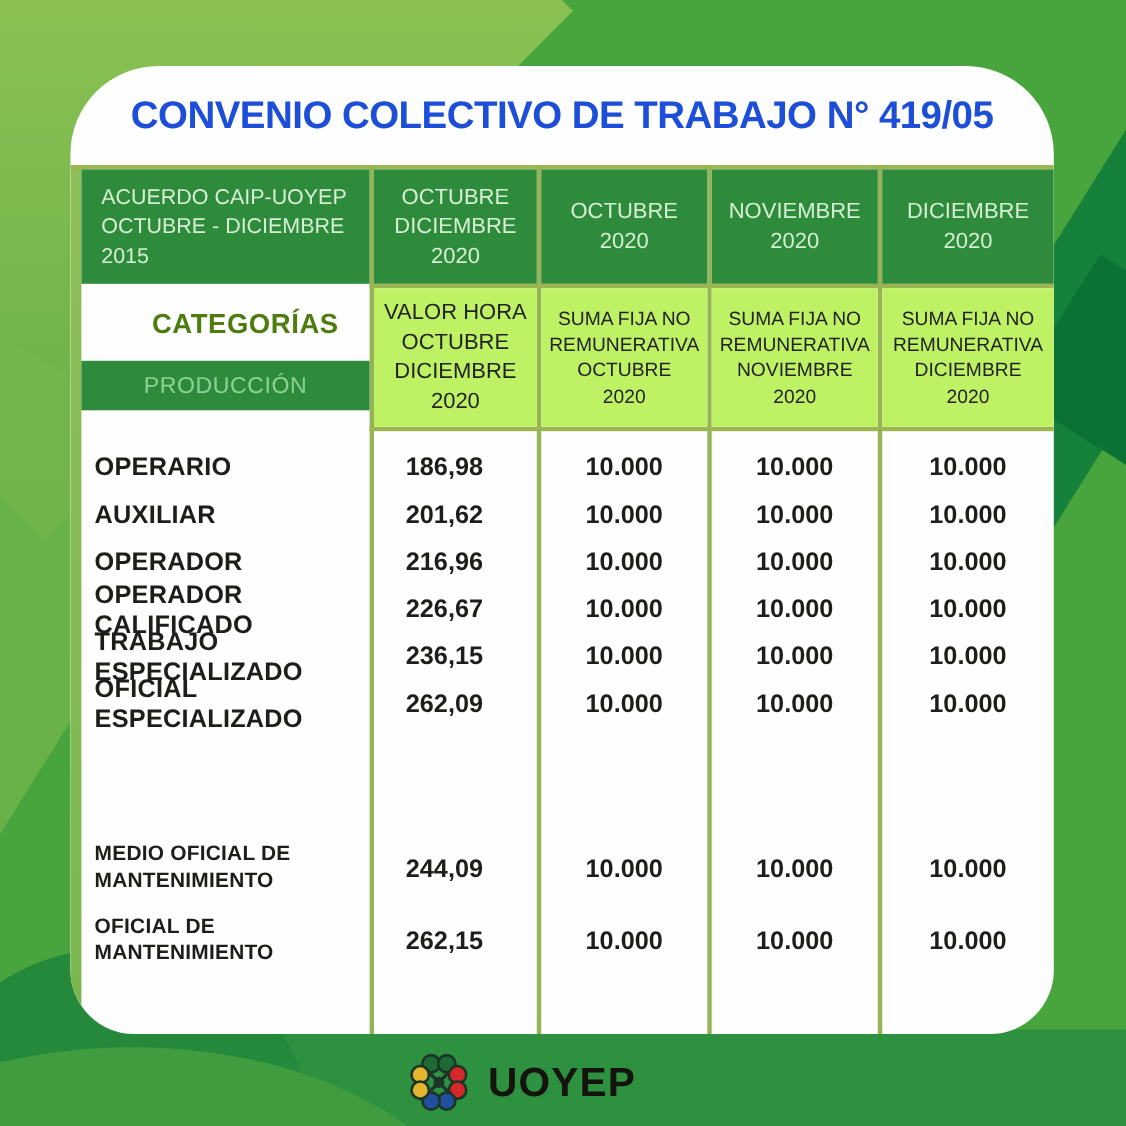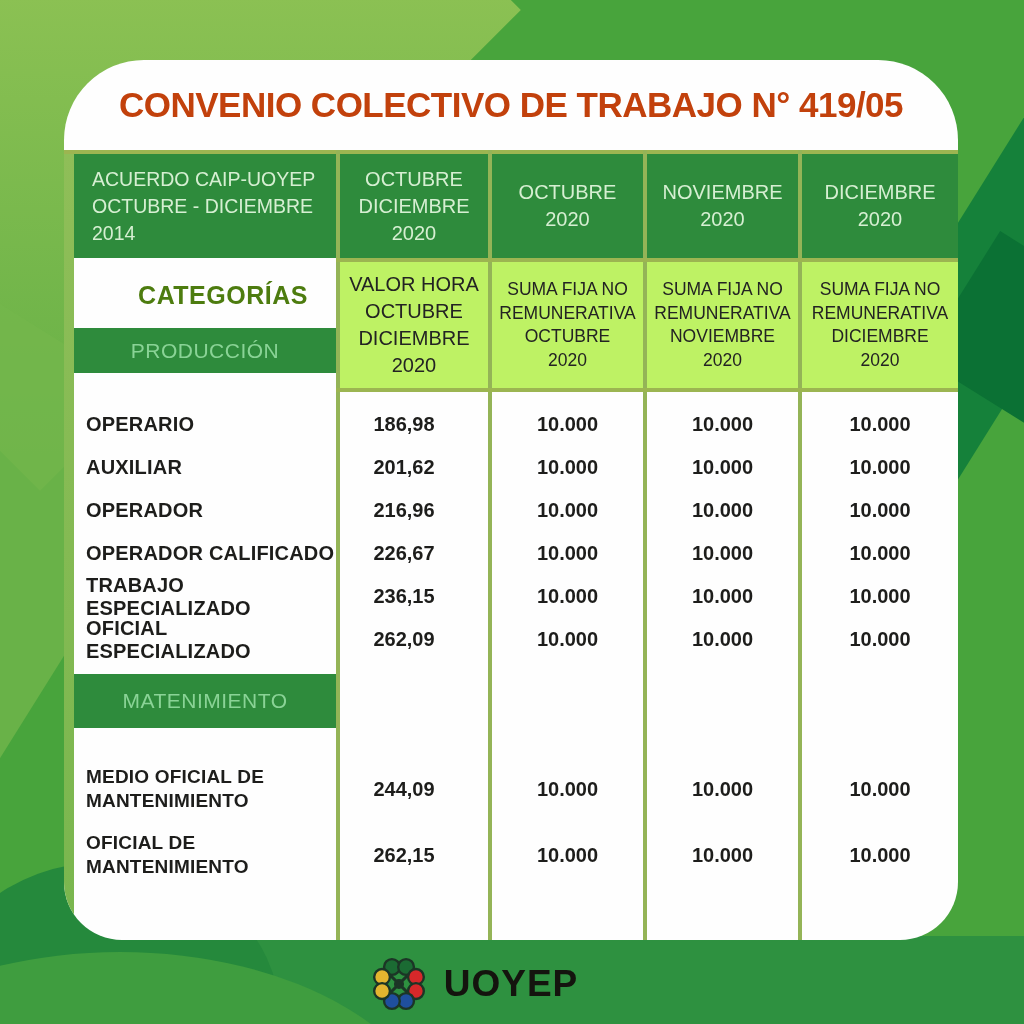--- a/index.html
+++ b/index.html
@@ -19,21 +19,21 @@
   .bg-blob2{left:-200px;top:952px;width:640px;height:380px;border-radius:50%;background:#3f9d3f;}
   .bg-band{left:922px;top:-400px;width:136px;height:1400px;background:#15813a;
     transform-origin:50% 700px;transform:rotate(32deg);}
   .bg-band-dark{left:946px;top:270px;width:190px;height:150px;background:#0b7134;
     transform:rotate(32deg);}
   
   .card{position:absolute;left:64px;top:60px;width:894px;height:880px;background:#fefefe;
     border-radius:80px 80px 58px 58px;overflow:hidden;z-index:10;}
   .title-row{position:absolute;top:0;left:0;right:0;height:90px;display:flex;
     align-items:center;justify-content:center;}
-  .title{font-size:35px;font-weight:700;letter-spacing:-.5px;color:#c2410c;}
+  .title{font-size:35px;font-weight:700;letter-spacing:-.5px;color:#1d4ed8;}
   .tbl{position:absolute;left:0;top:90px;right:0;bottom:0;}
   
   .lstripe{position:absolute;left:0;top:0;bottom:0;width:10px;
     background:linear-gradient(180deg,#8fbe58,#79b64e);}
   .vline{position:absolute;top:0;bottom:0;width:4px;background:#94b457;}
   .v1{left:272px}.v2{left:424px}.v3{left:579px}.v4{left:734px}
   .hline{position:absolute;height:4px;background:#9cb551;}
   .h0{top:0;left:0;right:0;}
   .h1{top:108px;left:272px;right:0;}
   .h2{top:238px;left:272px;right:0;}
@@ -60,21 +60,21 @@
   .sc2{left:276px;width:148px;font-size:20px;line-height:27px;}
   .sc3{left:428px;width:151px;font-size:17.5px;line-height:23.5px;}
   .sc4{left:583px;width:151px;font-size:17.5px;line-height:23.5px;}
   .sc5{left:738px;width:156px;font-size:17.5px;line-height:23.5px;}
   
   .rows-prod{position:absolute;left:0;right:0;top:253px;}
   .rows-mant{position:absolute;left:0;right:0;top:606px;}
   .data-row{position:relative;height:43px;}
   .rows-mant .data-row{height:66px;}
   .cell{position:absolute;top:0;bottom:0;display:flex;align-items:center;color:#1d1d1b;
-    font-weight:700;font-size:20px;}
+    font-weight:700;font-size:23px;}
   .cell.cat{left:10px;width:262px;padding-left:12px;box-sizing:border-box;
     letter-spacing:.2px;white-space:pre-line;}
   .rows-mant .cell.cat{font-size:19px;line-height:24px;}
   .cell.val{justify-content:center;}
   .val.vv0{left:276px;width:128px;}
   .val.vv1{left:428px;width:151px;}
   .val.vv2{left:583px;width:151px;}
   .val.vv3{left:738px;width:156px;}
   
   .footer{position:absolute;left:0;right:0;top:944px;height:80px;display:flex;
@@ -103,21 +103,21 @@
     <div class="lstripe"></div>
     <div class="hline h0"></div>
     <div class="vline v1"></div>
     <div class="vline v2"></div>
     <div class="vline v3"></div>
     <div class="vline v4"></div>
     <div class="hline h1"></div>
     <div class="hline h2"></div>
 
     <div class="hcell hc1">ACUERDO CAIP-UOYEP
-OCTUBRE - DICIEMBRE 2014</div>
+OCTUBRE - DICIEMBRE 2015</div>
     <div class="hcell ctr hc2">OCTUBRE
 DICIEMBRE
 2020</div>
     <div class="hcell ctr hc3">OCTUBRE
 2020</div>
     <div class="hcell ctr hc4">NOVIEMBRE
 2020</div>
     <div class="hcell ctr hc5">DICIEMBRE
 2020</div>
 
@@ -177,21 +177,20 @@
           <div class="cell val vv3">10.000</div>
         </div>
         <div class="data-row">
           <div class="cell cat">OFICIAL ESPECIALIZADO</div>
           <div class="cell val vv0">262,09</div>
           <div class="cell val vv1">10.000</div>
           <div class="cell val vv2">10.000</div>
           <div class="cell val vv3">10.000</div>
         </div>
       </div>
-    <div class="secband band-mant">MATENIMIENTO</div>
     <div class="rows-mant">
         <div class="data-row">
           <div class="cell cat">MEDIO OFICIAL DE
 MANTENIMIENTO</div>
           <div class="cell val vv0">244,09</div>
           <div class="cell val vv1">10.000</div>
           <div class="cell val vv2">10.000</div>
           <div class="cell val vv3">10.000</div>
         </div>
         <div class="data-row">

